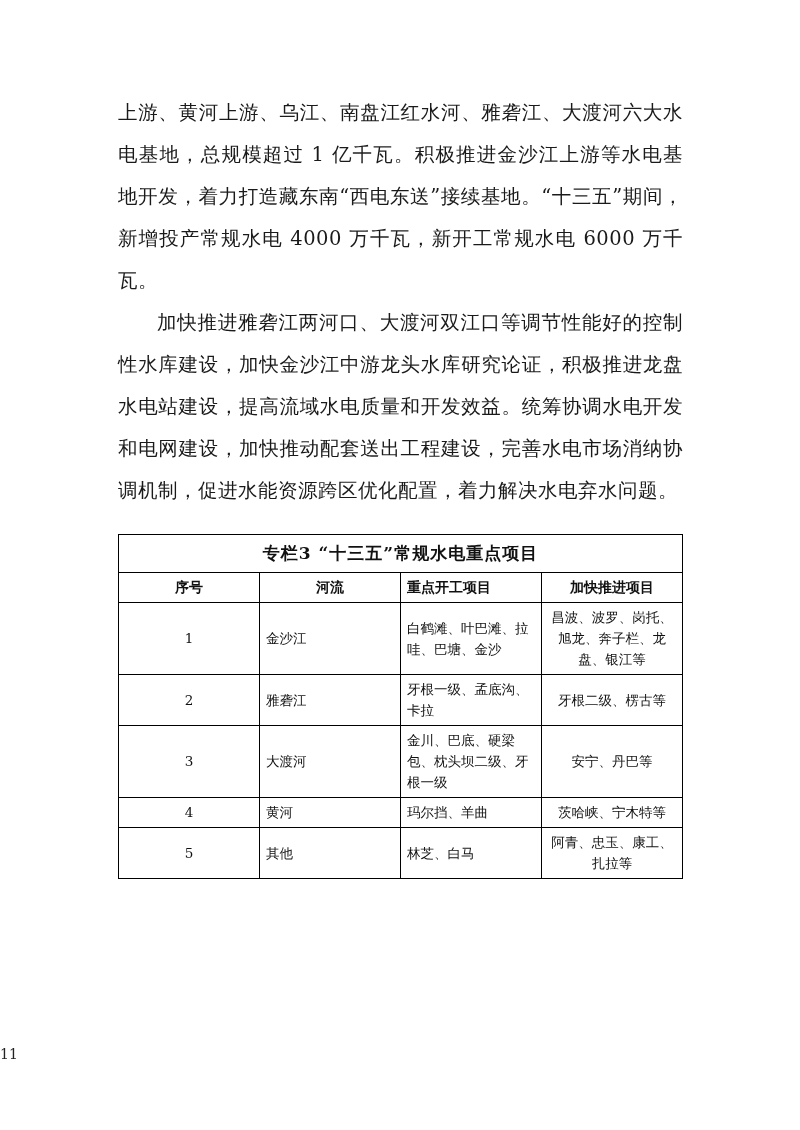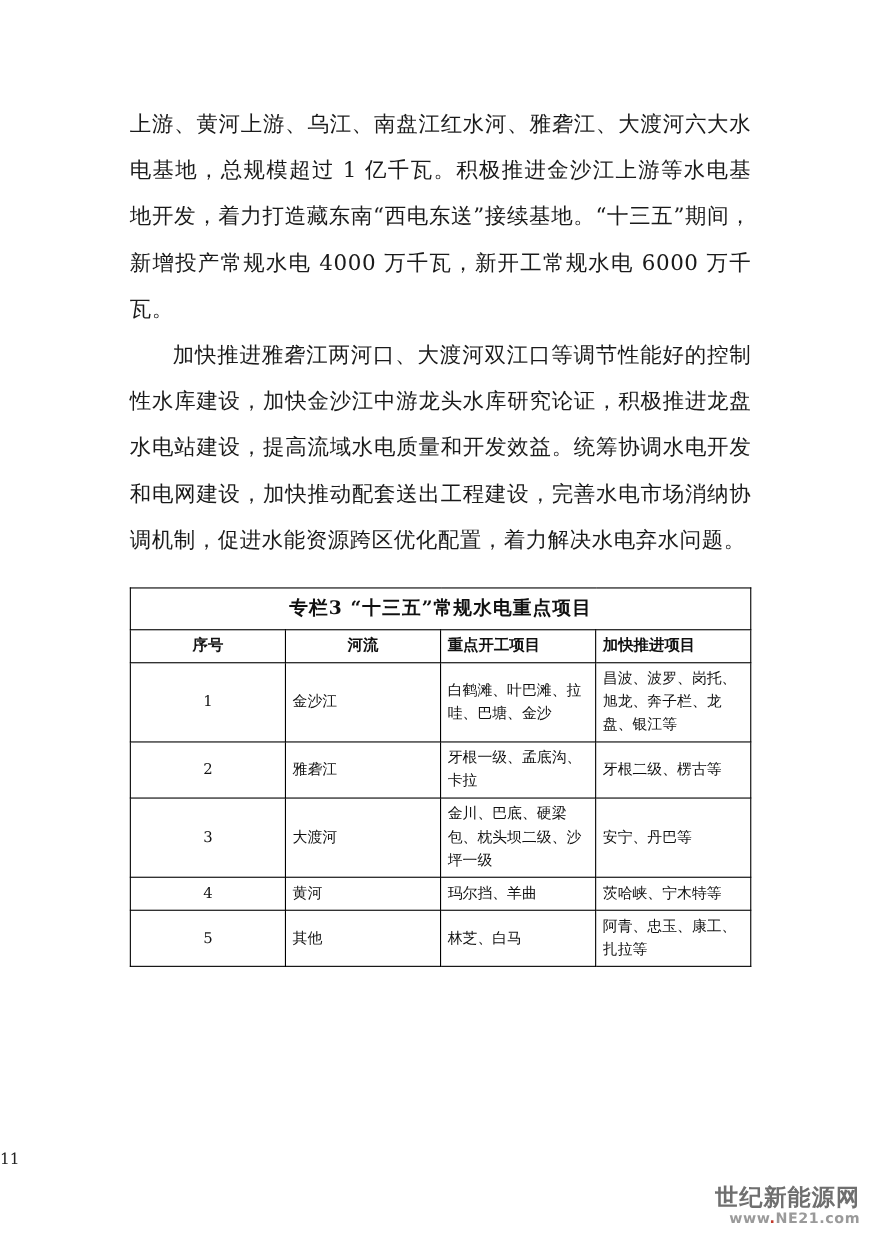--- a/index.html
+++ b/index.html
@@ -75,21 +75,21 @@
     width: 42px;
   }
   table.box3 .c-river {
     width: 72px;
   }
   table.box3 .c-key {
     text-align: left;
     width: 215px;
   }
   table.box3 .c-acc {
-    text-align: left;
+    text-align: center;
   }
   .section-lead {
     font-weight: bold;
   }
   .page-number {
     position: absolute;
     left: 0;
     right: 0;
     top: 1046px;
     font-size: 14px;
@@ -155,21 +155,21 @@
           </tr>
           <tr>
             <td class="c-num">2</td>
             <td class="c-river">雅砻江</td>
             <td class="c-key">牙根一级、孟底沟、卡拉</td>
             <td class="c-acc">牙根二级、楞古等</td>
           </tr>
           <tr>
             <td class="c-num">3</td>
             <td class="c-river">大渡河</td>
-            <td class="c-key">金川、巴底、硬梁包、枕头坝二级、沙坪一级</td>
+            <td class="c-key">金川、巴底、硬梁包、枕头坝二级、牙根一级</td>
             <td class="c-acc">安宁、丹巴等</td>
           </tr>
           <tr>
             <td class="c-num">4</td>
             <td class="c-river">黄河</td>
             <td class="c-key">玛尔挡、羊曲</td>
             <td class="c-acc">茨哈峡、宁木特等</td>
           </tr>
           <tr>
             <td class="c-num">5</td>
@@ -181,18 +181,14 @@
       </table>
     </div>
 
     <div class="gap"></div>
 
 
   </div>
 
   <div class="page-number">11</div>
 
-  <div class="watermark">
-    <div class="wm-main">世纪新能源网</div>
-    <div class="wm-sub"><span>www</span><span class="dot">.</span><span>NE21.com</span></div>
-  </div>
 
 </div>
 
 </body></html>

